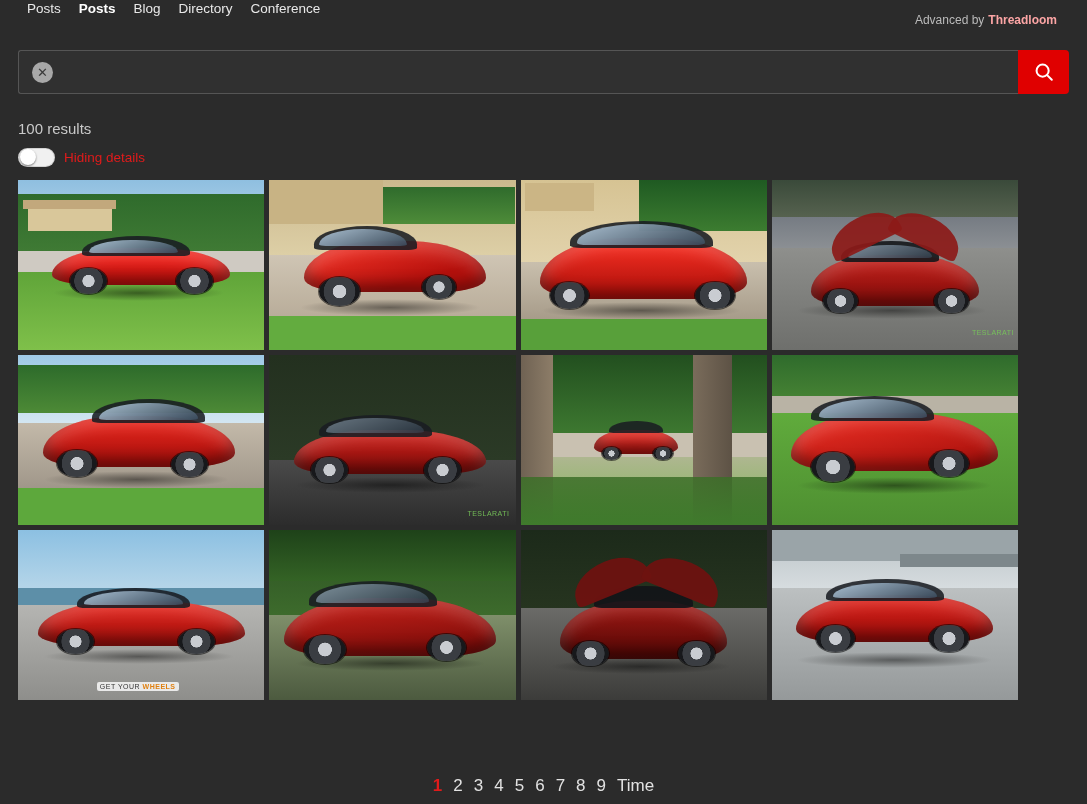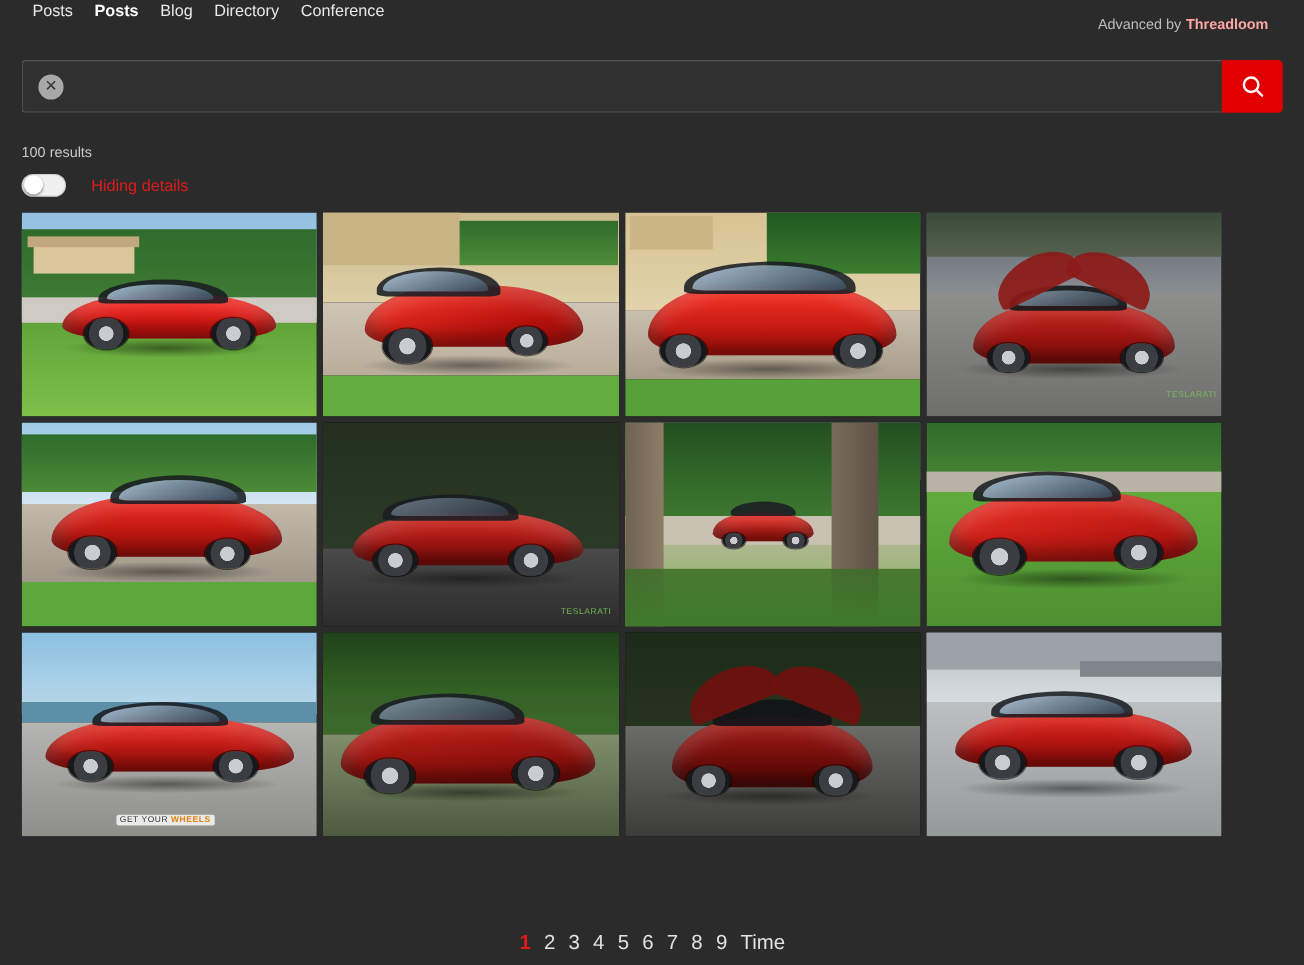--- a/index.html
+++ b/index.html
@@ -129,25 +129,25 @@
     margin-left: auto;
     color: #e2e2e2;
     font-size: 13px;
     cursor: pointer;
   }
 
   
   .results-count {
     margin: 26px 18px 0 18px;
     color: #c9c9c9;
-    font-size: 12px;
+    font-size: 15px;
   }
   .toggle-row {
     margin: 9px 18px 0 18px;
-    display: flex; align-items: center; gap: 21px;
+    display: flex; align-items: center; gap: 9px;
     height: 22px;
   }
   .toggle {
     width: 37px; height: 19px;
     border-radius: 10px;
     background: #f0f0f0;
     position: relative;
     cursor: pointer;
     flex: none;
     box-shadow: inset 0 0 0 1px rgba(0,0,0,.12);

